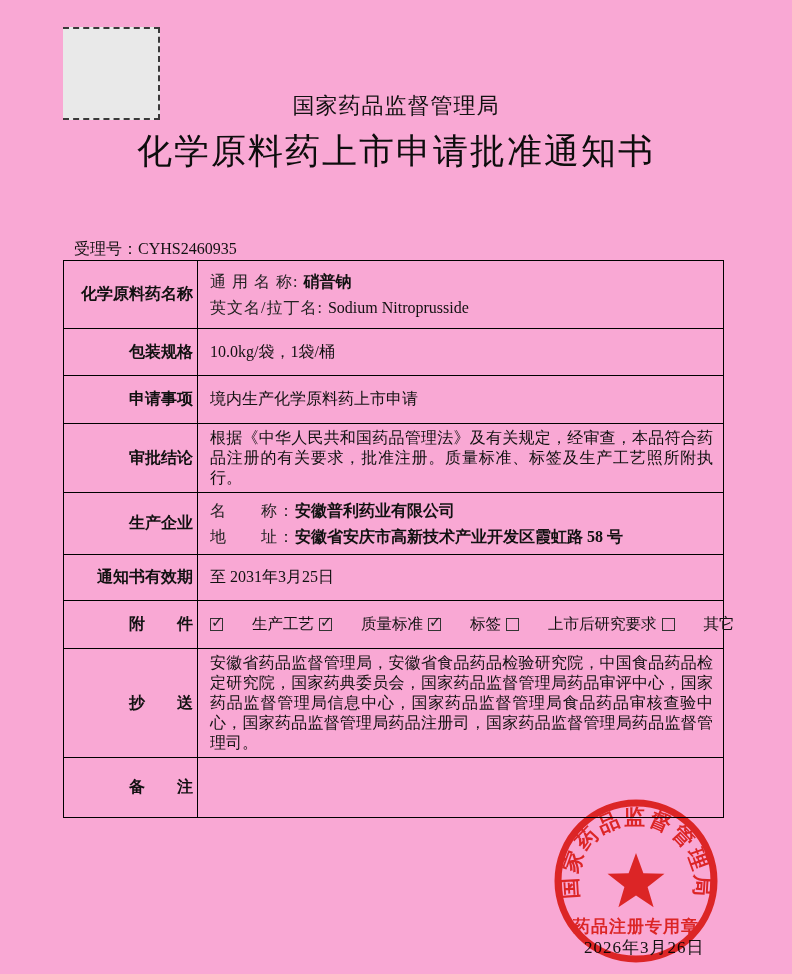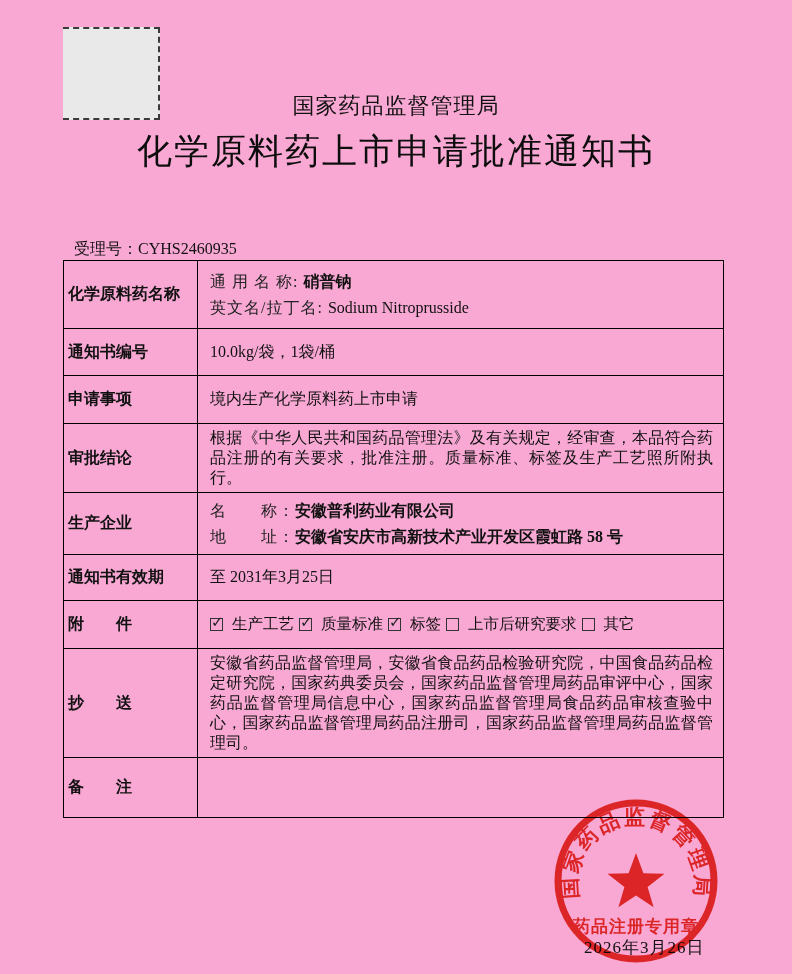--- a/index.html
+++ b/index.html
@@ -63,21 +63,21 @@
     table-layout: fixed;
     font-family: "Liberation Serif", serif;
   }
   table.notice td {
     border: 1px solid #000;
     vertical-align: middle;
     font-size: 16px;
     color: #111;
   }
   td.lbl {
-    text-align: left;
+    text-align: right;
     font-weight: bold;
     font-size: 17px;
     padding: 2px 4px;
   }
   td.val { padding: 4px 10px 4px 12px; }
   .two-line div { line-height: 26px; }
   .pfx { letter-spacing: 1px; color: #222; }
   .strong-val { font-weight: 600; }
   .long-text { font-size: 15px; line-height: 20px; text-align: justify; padding-right: 6px; }
   .redact-cell {
@@ -97,21 +97,21 @@
     margin-right: 4px;
     flex: 0 0 auto;
   }
   .cb .mk {
     position: absolute;
     left: 0px; top: -6px;
     font-size: 15px;
     font-family: "DejaVu Sans", sans-serif;
     color: #222;
   }
-  .att-item { white-space: nowrap; font-size: 15.5px; }
+  .att-item { white-space: nowrap; font-size: 15.5px; margin-left: 20px; }
   
   .seal {
     position: absolute;
     left: 547px; top: 792px;
     width: 178px; height: 178px;
     mix-blend-mode: multiply;
     opacity: 0.93;
     z-index: 5;
   }
   .issue-date {
@@ -147,21 +147,21 @@
         <tr style="height:68px">
       <td class="lbl">化学原料药名称</td>
       <td class="val two-line" colspan="3">
         <div><span class="pfx">通 用 名 称: </span><span class="strong-val">硝普钠</span></div>
         <div><span class="pfx">英文名/拉丁名: </span><span>Sodium Nitroprusside</span></div>
       </td>
     </tr>
 
 
     <tr style="height:47px">
-      <td class="lbl">通知书编号</td>
+      <td class="lbl">包装规格</td>
       <td class="val" colspan="3">10.0kg/袋，1袋/桶</td>
     </tr>
 
     <tr style="height:48px">
       <td class="lbl">申请事项</td>
       <td class="val" colspan="3">境内生产化学原料药上市申请</td>
     </tr>
 
     <tr style="height:53px">
       <td class="lbl">审批结论</td>

